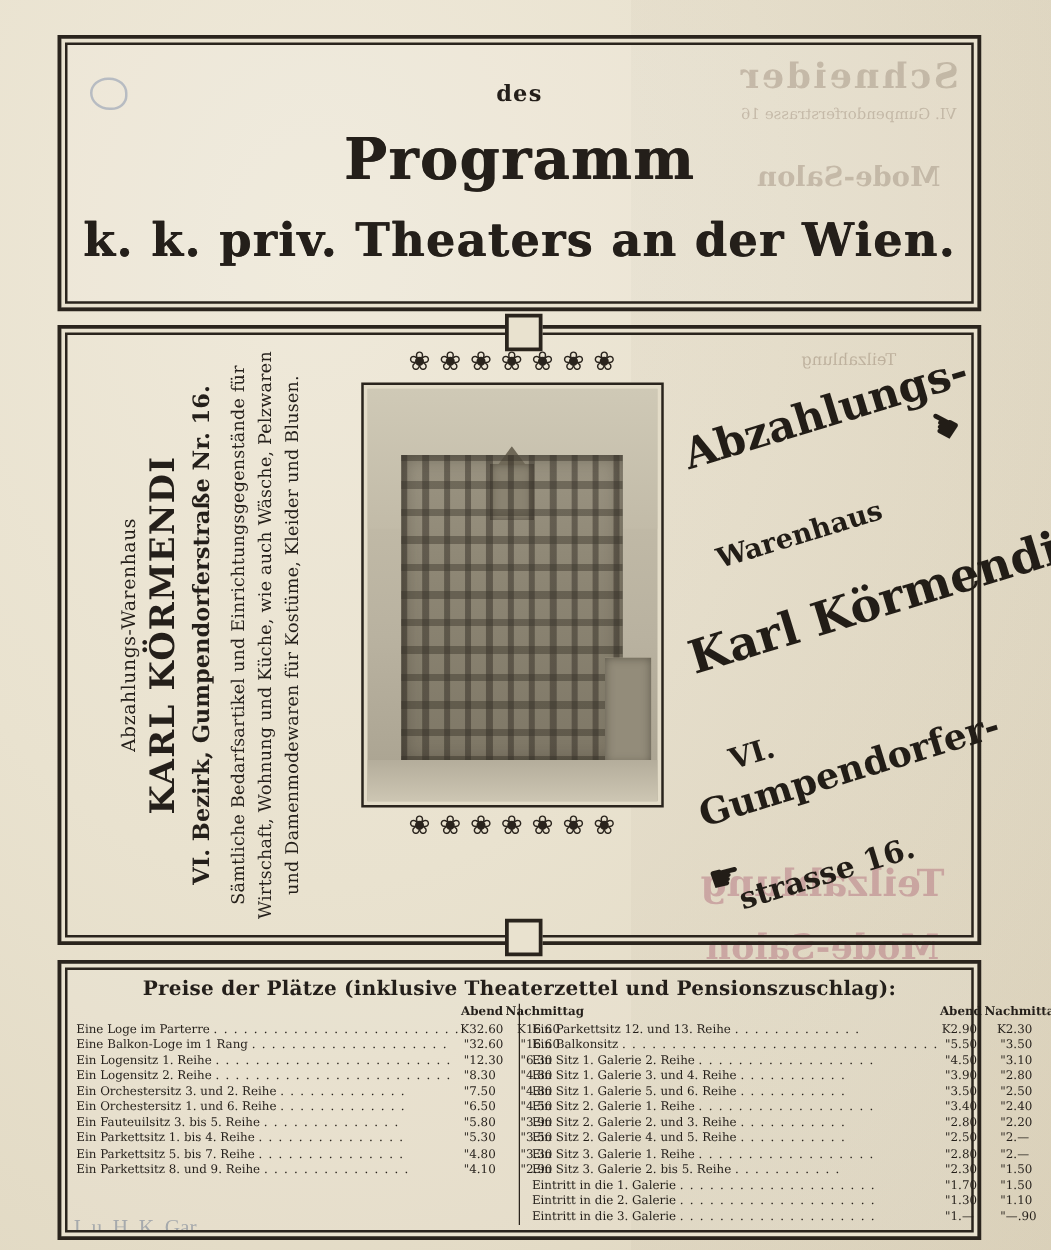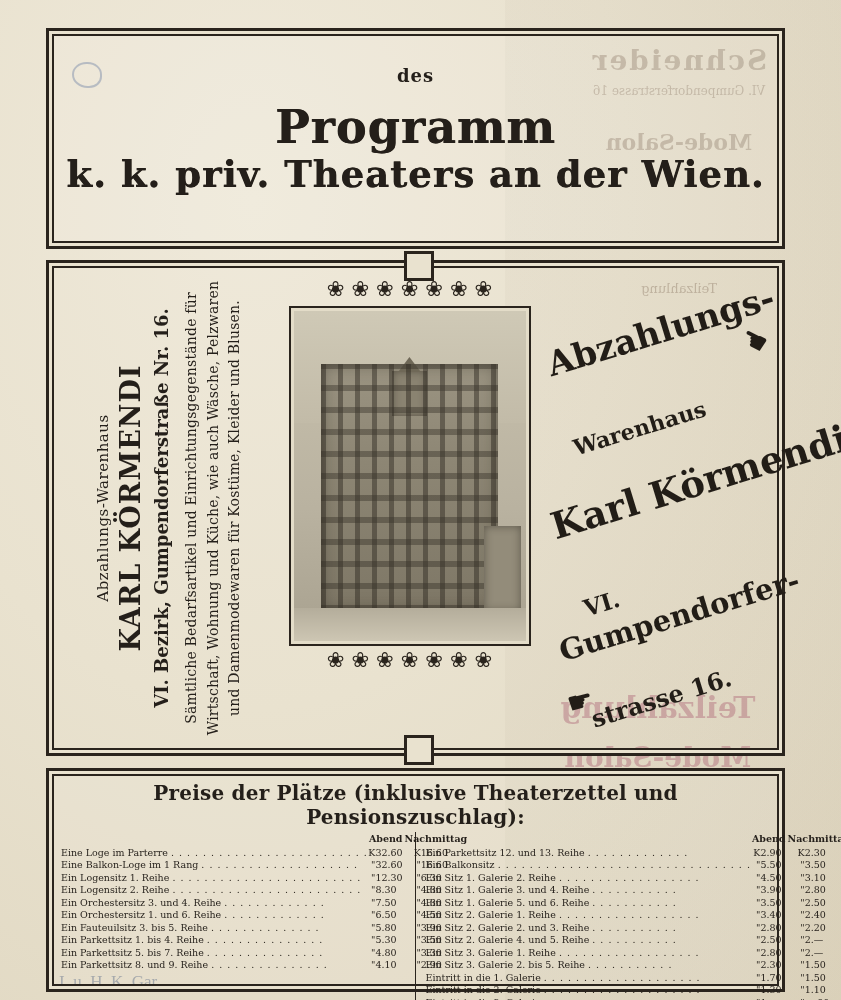--- a/index.html
+++ b/index.html
@@ -119,21 +119,21 @@
     margin-top: 18px;
     text-shadow: 0.5px 0 0 #2a241d;
   }
   .t-des {
     font-size: 18px;
     margin-top: 14px;
     letter-spacing: 1px;
   }
   .t-theater {
     font-size: 37px;
-    margin-top: 2px;
+    margin-top: 20px;
     white-space: nowrap;
     text-shadow: 0.5px 0 0 #2a241d;
   }
 
   
   .mid-box {
     position: absolute;
     left: 8px;
     top: 232px;
     width: 733px;
@@ -322,21 +322,21 @@
     background: rgba(255,255,255,0.08);
   }
   .price-inner {
     position: absolute;
     inset: 10px 12px;
   }
   .price-title {
     text-align: center;
     font-family: "DejaVu Serif", serif;
     font-weight: bold;
-    font-size: 20px;
+    font-size: 16px;
     margin-bottom: 3px;
     letter-spacing: 0.2px;
   }
   .price-cols {
     display: flex;
     gap: 0;
   }
   .price-col {
     width: 50%;
     box-sizing: border-box;
@@ -504,21 +504,21 @@
                     <td class="val">6.30</td>
                   </tr>
                   <tr>
                     <td class="label"><span>Ein Logensitz 2. Reihe </span><span class="dots"> . . . . . . . . . . . . . . . . . . . . . . . . </span></td>
                     <td class="cur">"</td>
                     <td class="val">8.30</td>
                     <td class="cur">"</td>
                     <td class="val">4.80</td>
                   </tr>
                   <tr>
-                    <td class="label"><span>Ein Orchestersitz 3. und 4. Reihe </span><span class="dots"> . . . . . . . . . . . . . </span></td>
+                    <td class="label"><span>Ein Orchestersitz 3. und 2. Reihe </span><span class="dots"> . . . . . . . . . . . . . </span></td>
                     <td class="cur">"</td>
                     <td class="val">7.50</td>
                     <td class="cur">"</td>
                     <td class="val">4.80</td>
                   </tr>
                   <tr>
                     <td class="label"><span>Ein Orchestersitz 1. und 6. Reihe </span><span class="dots"> . . . . . . . . . . . . . </span></td>
                     <td class="cur">"</td>
                     <td class="val">6.50</td>
                     <td class="cur">"</td>

